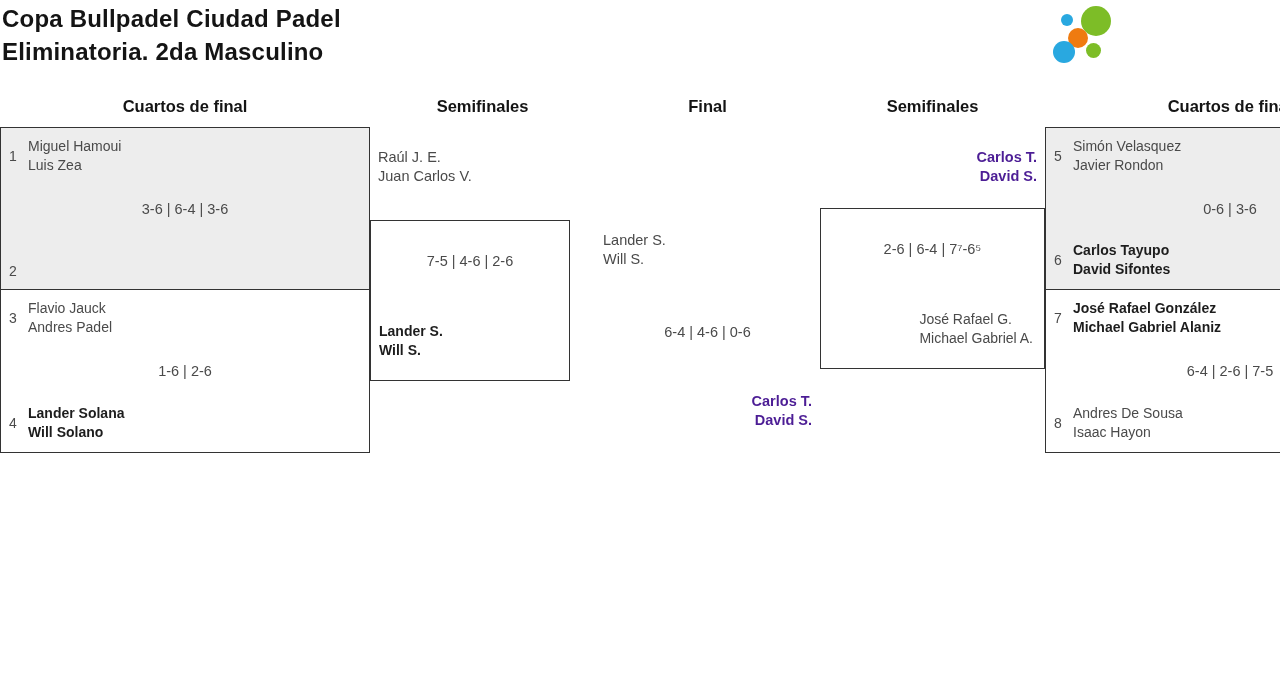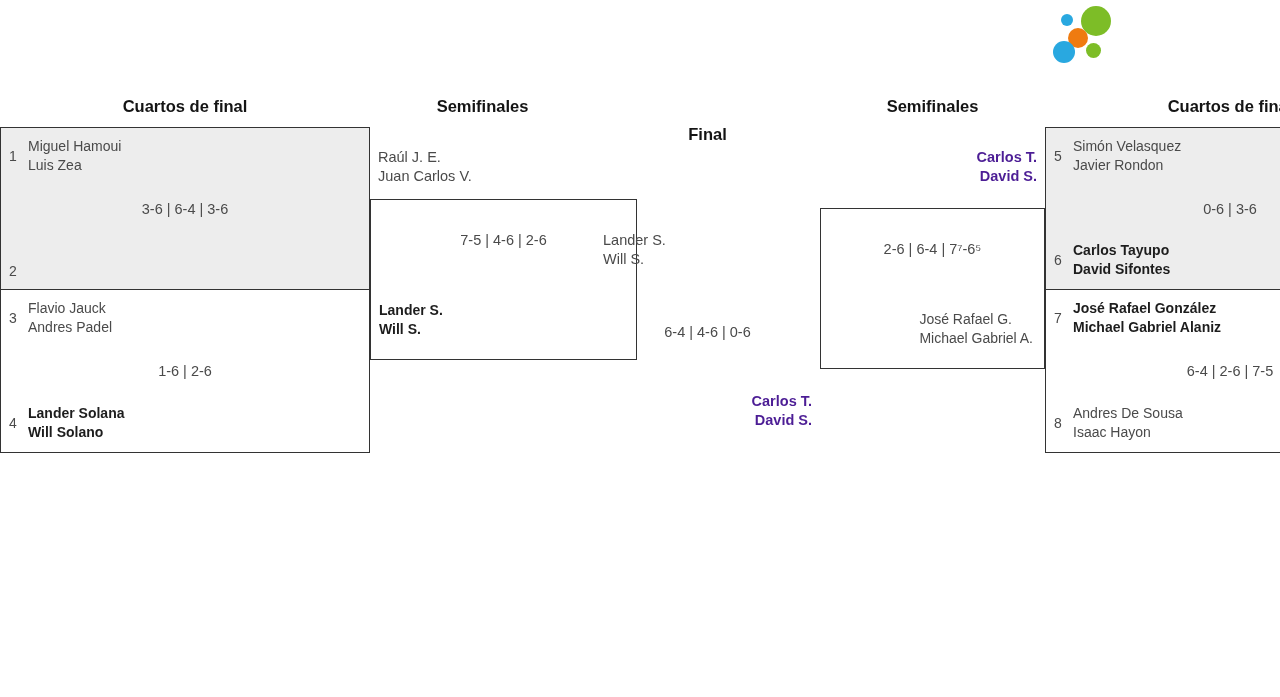--- a/index.html
+++ b/index.html
@@ -37,34 +37,38 @@
   
   .float-team{position:absolute;font-size:14.5px;line-height:19px;color:#4a4a4a;}
   .float-team.win{font-weight:700;color:#4c1d95;}
   .ta-r{text-align:right;}
 </style>
 </head>
 <body>
 
 <div id="app">
 
+  <div class="title">
+    <div>Copa Bullpadel Ciudad Padel</div>
+    <div>Eliminatoria. 2da Masculino</div>
+  </div>
 
   <div class="logo">
     <div class="dots">
       <span class="dot blue-sm"></span>
       <span class="dot green-lg"></span>
       <span class="dot orange"></span>
       <span class="dot blue-lg"></span>
       <span class="dot green-sm"></span>
     </div>
   </div>
 
   <div class="round-header" style="left:0;width:370px;">Cuartos de final</div>
   <div class="round-header" style="left:370px;width:225px;">Semifinales</div>
-  <div class="round-header" style="left:595px;width:225px;margin-top:28px;">Final</div>
+  <div class="round-header" style="left:595px;width:225px;">Final</div>
   <div class="round-header" style="left:820px;width:225px;">Semifinales</div>
   <div class="round-header" style="left:1045px;width:370px;">Cuartos de final</div>
 
   <div class="match gray" style="left:0;top:127px;width:370px;height:163px;">
     <div class="team top">
       <span class="seed">1</span>
       <div class="names">
         <div>Miguel Hamoui</div>
         <div>Luis Zea</div>
       </div>
@@ -91,21 +95,21 @@
         <div>Will Solano</div>
       </div>
     </div>
   </div>
 
   <div class="float-team" style="left:378px;top:148px;">
     <div>Raúl J. E.</div>
     <div>Juan Carlos V.</div>
   </div>
 
-  <div class="match" style="left:370px;top:199px;width:267px;height:161px;">
+  <div class="match" style="left:370px;top:220px;width:200px;height:161px;">
     <div class="score sf">7-5 | 4-6 | 2-6</div>
     <div class="sf-team-bot-left names win">
       <div>Lander S.</div>
       <div>Will S.</div>
     </div>
   </div>
 
   <div class="float-team" style="left:603px;top:231px;">
     <div>Lander S.</div>
     <div>Will S.</div>

